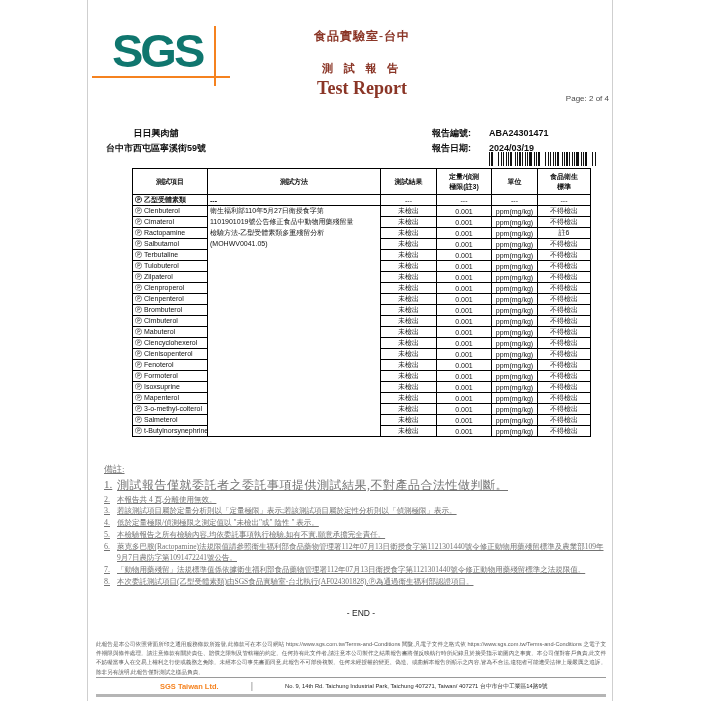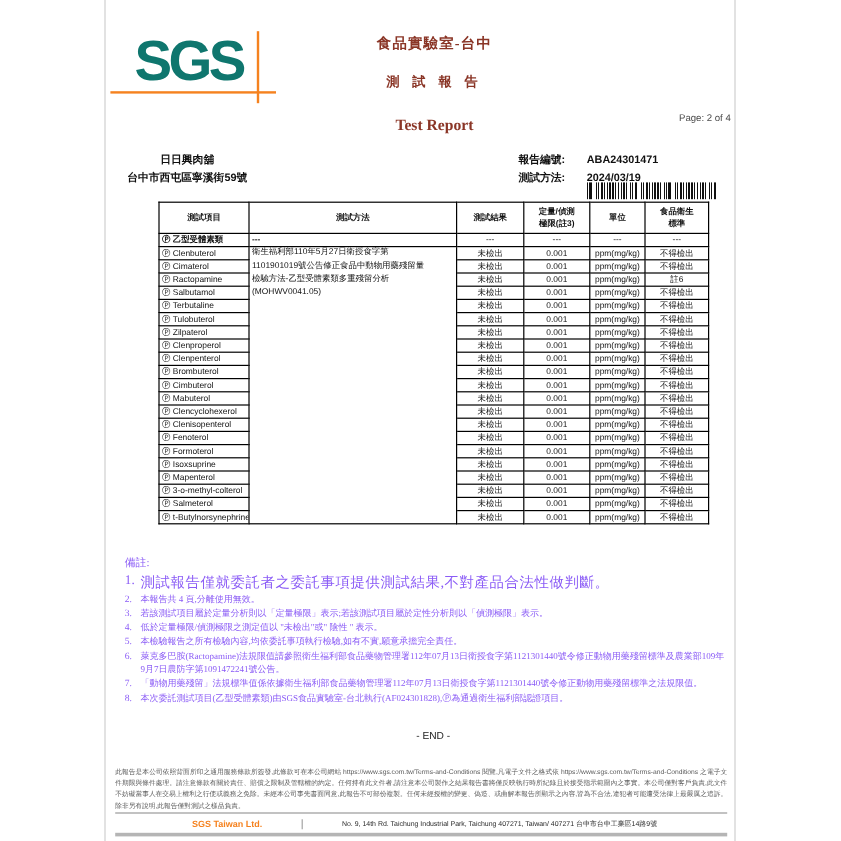--- a/index.html
+++ b/index.html
@@ -12,21 +12,21 @@
   .logo { position:absolute; left:98px; top:22px; width:132px; height:64px; }
   .logo-text { position:absolute; left:14px; top:0; font-size:47px; font-weight:bold; color:#0f766e; letter-spacing:-3px; line-height:58px; font-family:"Liberation Sans",sans-serif; }
   .logo-hline { position:absolute; left:-6px; top:54px; width:138px; height:2px; background:#f5821f; }
   .logo-vline { position:absolute; left:116px; top:4px; width:2px; height:60px; background:#f5821f; }
 
   
   .head-center { position:absolute; left:132px; top:28px; width:460px; text-align:center; color:#8a3526; }
   .ht-zh1 { font-size:12px; font-weight:bold; letter-spacing:1px; font-family:"Liberation Serif",serif; }
   .ht-en1 { font-size:13px; font-weight:bold; margin-top:3px; font-family:"Liberation Serif",serif; }
   .ht-zh2 { font-size:11px; font-weight:bold; letter-spacing:4px; margin-top:16px; font-family:"Liberation Serif",serif; }
-  .ht-en2 { font-size:13px; font-weight:bold; margin-top:20px; font-family:"Liberation Serif",serif; }
+  .ht-en2 { font-size:18px; font-weight:bold; margin-top:2px; font-family:"Liberation Serif",serif; }
   .page-num { position:absolute; top:94px; right:92px; font-size:8px; color:#4a4a4a; }
 
   
   .client { position:absolute; left:106px; top:126px; font-size:9px; font-weight:bold; color:#101010; line-height:15px;text-align:center; }
   .rinfo { position:absolute; left:432px; top:126px; font-size:9px; font-weight:bold; color:#101010; line-height:15px; }
   .rinfo .row { display:flex; }
   .rinfo .lab { width:57px; }
   .barcode { position:absolute; left:489px; top:152px; width:108px; height:14px;
      background:repeating-linear-gradient(90deg,#111 0px,#111 1px,#fff 1px,#fff 2.2px,#111 2.2px,#111 4px,#fff 4px,#fff 4.8px,#111 4.8px,#111 5.4px,#fff 5.4px,#fff 7.6px,#111 7.6px,#111 8.4px,#fff 8.4px,#fff 9.4px); }
 
@@ -35,21 +35,21 @@
   table.results th, table.results td { border:1px solid #000; font-size:7px; color:#111; overflow:hidden; }
   table.results th { font-weight:bold; text-align:center; height:26px; white-space:pre-line; line-height:1.3; padding:1px; }
   table.results td { height:11px; padding:0 2px; }
   td.c-item { text-align:left; white-space:nowrap; }
   td.c-center { text-align:center; }
   td.method-cell { text-align:left; vertical-align:top; white-space:pre-line; font-size:7.2px; line-height:1.55; padding:2px 4px; }
   tr.group-row td.c-item { font-weight:bold; }
   .pmark { margin-right:2px; }
 
   
-  .notes { position:absolute; left:104px; top:463px; width:502px; color:#8b5cf6; font-family:"Liberation Serif",serif; }
+  .notes { position:absolute; left:104px; top:463px; width:502px; color:#737373; font-family:"Liberation Serif",serif;text-decoration:underline; }
   .notes-title { font-size:9px; margin-bottom:2px; }
   .note { display:flex; margin-bottom:1px; }
   .note .num { width:13px; flex:0 0 13px; font-size:8px; }
   .note .txt { font-size:7.5px; line-height:1.45; }
   .note.big .num { font-size:11px; }
   .note.big .txt { font-size:12px; line-height:1.3; letter-spacing:0.5px; }
   .end-label { position:absolute; left:132px; top:608px; width:458px; text-align:center; font-size:8.5px; color:#1c1c1c; font-family:"Liberation Sans",sans-serif; }
 
   
   .disclaimer { position:absolute; left:96px; top:640px; width:510px; font-size:5.6px; line-height:1.65; color:#5a5a5a; text-align:justify; }
@@ -81,21 +81,21 @@
   <div>日日興肉舖</div>
   <div>台中市西屯區寧溪街59號</div>
 </div>
 
 <div class="rinfo">
   <div class="row">
     <span class="lab">報告編號:</span>
     <span>ABA24301471</span>
   </div>
   <div class="row">
-    <span class="lab">測試方法:</span>
+    <span class="lab">報告日期:</span>
     <span>2024/03/19</span>
   </div>
 </div>
 <div class="barcode"></div>
 
 <table class="results">
   <colgroup>
     <col style="width:75px">
       <col style="width:173px">
       <col style="width:56px">

